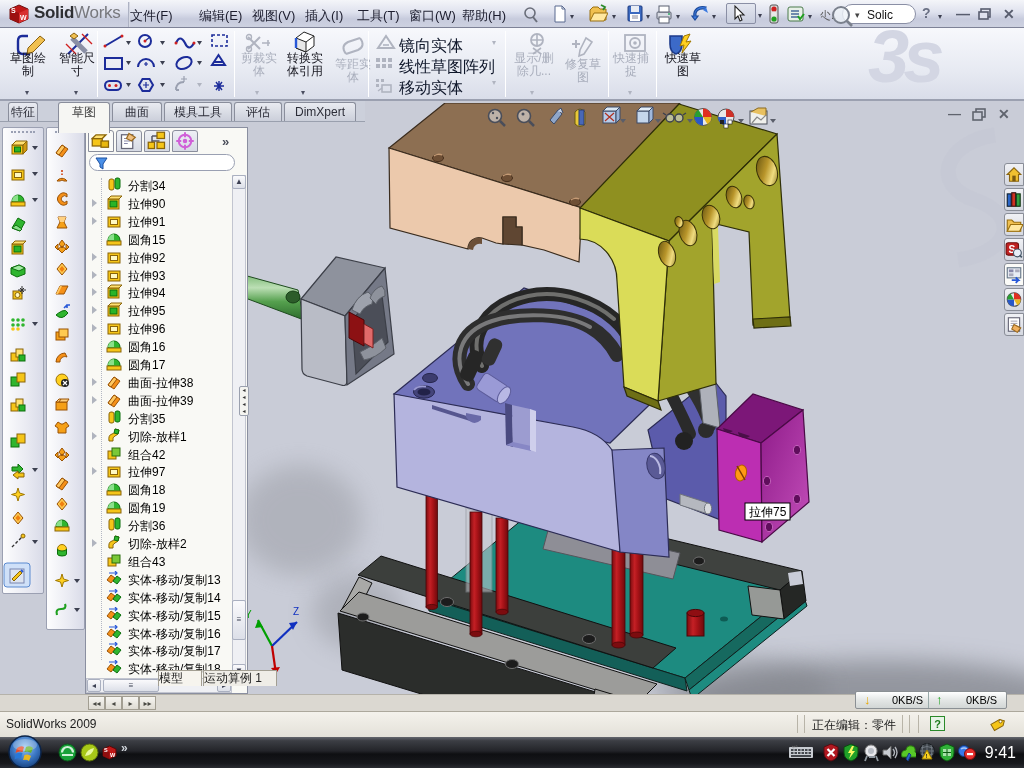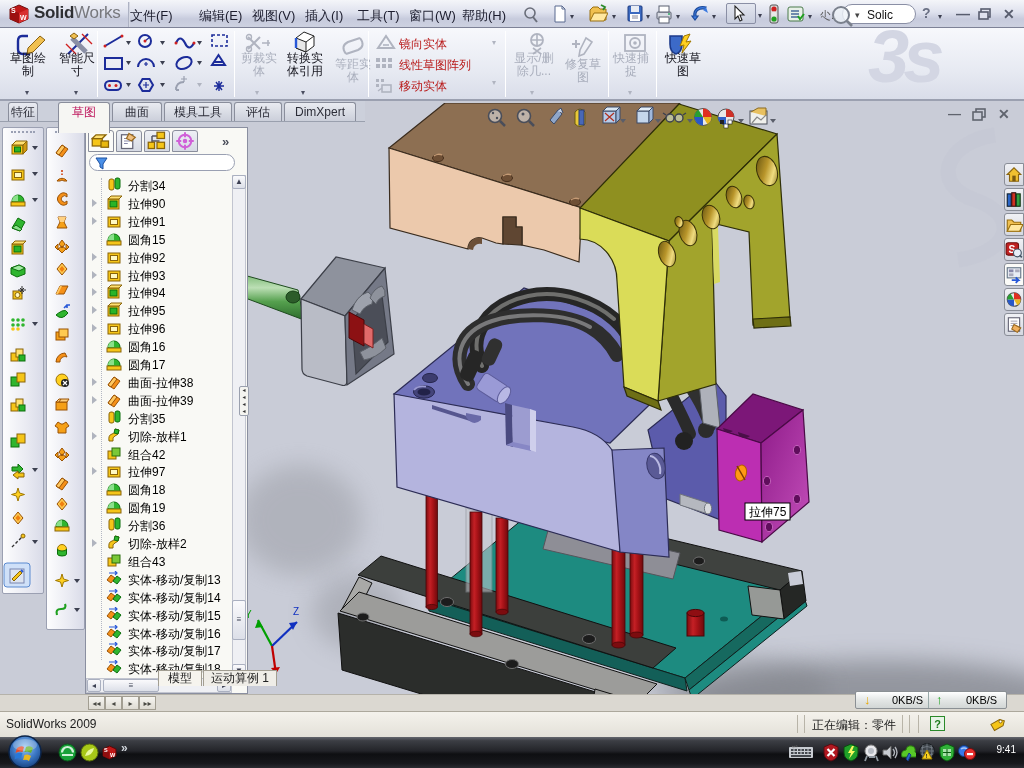--- a/index.html
+++ b/index.html
@@ -14,55 +14,55 @@
 .menu{top:7px;font-size:13px;color:#1c1d2e}
 .tbico{top:3px}
 .dd{top:12px;font-size:8px;color:#3c3f50}
 #searchpill{left:842px;top:4px;width:74px;height:20px;border:1px solid #8a8fa5;border-radius:10px;background:#fff;font-size:12px;color:#111;line-height:18px}
 .winbtn{top:6px;font-size:14px;color:#585d6e;font-weight:bold}
 
 #cmdbar{left:0;top:28px;width:1024px;height:73px;background:linear-gradient(#f7f8fc,#e7eaf2 60%,#d9dde9);border-bottom:2px solid #9ba0b0}
 #wm3s{left:868px;top:14px;font-size:74px;font-style:italic;font-weight:bold;color:#d3d6e3;letter-spacing:-6px}
 .bigbtn{text-align:center;font-size:12px;line-height:13px;color:#15151e;top:52px}
 .bigbtn.dis{color:#a9aebc}
-.rowbtn{font-size:12px;color:#b91c1c;white-space:nowrap}
+.rowbtn{font-size:16px;color:#0f172a;white-space:nowrap}
 .gsep{top:31px;width:1px;height:66px;background:#b6bac6;border-right:1px solid #fff}
 .ddt{font-size:8px;color:#4a4e60}
 .ddg{font-size:8px;color:#b0b4c0}
 
 #tabstrip{left:0;top:101px;width:365px;height:21px;background:#ccd0db;border-bottom:1px solid #9aa0ae}
 .cmtab{top:102px;height:19px;border:1px solid #8a8e9c;border-bottom:none;border-radius:3px 3px 0 0;background:linear-gradient(#e9ebf1,#cbcfda);font-size:12px;color:#2c2d38;text-align:center;line-height:18px}
-.cmtab.act{background:#f6f6f3;height:31px;z-index:5;color:#be185d}
+.cmtab.act{background:#f6f6f3;height:31px;z-index:5;color:#404040}
 
 .vtb{background:linear-gradient(90deg,#fdfdfe,#e9eaf2 60%,#d9dbe8);border:1px solid #9ba0b2;border-radius:2px}
 #vtb1{left:2px;top:127px;width:42px;height:467px}
 #vtb2{left:46px;top:127px;width:39px;height:503px}
 .grip{height:4px;margin:3px 8px 0 8px;border-top:2px dotted #9aa0b4}
 
 #tree{left:85px;top:127px;width:163px;height:567px;background:#f9f9f5;border:1px solid #8a8fa0}
 .ttab{top:130px;width:26px;height:22px;border:1px solid #8a8e9c;border-radius:3px 3px 0 0;background:linear-gradient(#eef0f5,#d6dae4)}
 .ttab.act{background:#fbfbf8}
 #filter{left:89px;top:154px;width:146px;height:17px;border:1px solid #9aa0b2;border-radius:9px;background:#fff}
 .trow{left:86px;height:18px;font-size:12px;color:#000;white-space:nowrap}
 .trow .lbl{position:absolute;left:42px;top:2px}
 .trow svg{position:absolute;left:20px;top:1px}
 .exp{position:absolute;left:6px;top:5px;width:0;height:0;border-left:5px solid #b0b4be;border-top:4px solid transparent;border-bottom:4px solid transparent}
 
 .sb{background:#eff0f4;border:1px solid #c2c5d0}
 .sbtn{background:linear-gradient(#fafafc,#dcdfe8);border:1px solid #aab0c0;border-radius:2px;font-size:8px;color:#3c4052;text-align:center;line-height:12px}
 
 #modelrow{left:0;top:694px;width:1024px;height:17px;background:#dbd8d1;border-top:1px solid #b5b2aa}
 .navb{top:696px;width:17px;height:14px;background:linear-gradient(#f6f5f1,#dedbd2);border:1px solid #a29e92;font-size:8px;color:#4a4a44;text-align:center;line-height:13px}
-.mtab{top:670px;height:16px;background:#efede7;border:1px solid #a29e92;border-bottom:none;font-size:12px;color:#222;text-align:center;line-height:15px}
+.mtab{top:670px;height:16px;background:#efede7;border:1px solid #a29e92;border-bottom:none;font-size:12px;color:#222;text-align:left;line-height:15px}
 
 #status{left:0;top:711px;width:1024px;height:34px;background:linear-gradient(#f4f2ec,#dedbd2);border-top:1px solid #aca89c;font-size:12px;color:#1a1a1a}
 
 #taskbar{left:0;top:737px;width:1024px;height:31px;background:linear-gradient(#63666d,#3c3e44 12%,#232429 45%,#0e0f12 55%,#17181c 85%,#2a2c31)}
 .tbtn{top:3px;height:25px;border:1px solid #16171a;border-radius:2px;color:#fff;font-size:12px;line-height:23px;white-space:nowrap;overflow:hidden}
-#clock{right:8px;top:7px;color:#fff;font-size:10px}
+#clock{right:8px;top:7px;color:#fff;font-size:16px}
 
 #net{left:855px;top:691px;width:152px;height:18px;border:1px solid #8b9094;border-radius:2px;background:linear-gradient(#ffffff,#e4e7e6 50%,#d2d6d5);font-size:11px;color:#000}
 
 .rtab{left:1004px;width:20px;height:23px;border:1px solid #8a8e98;border-radius:3px 0 0 3px;background:linear-gradient(#f0f1f5,#d5d8e0)}
 
 </style></head>
 <body>
 <div id="app">
 
 <svg class="abs" id="scene" style="left:248px;top:103px" width="776" height="592" viewBox="248 103 776 592">

